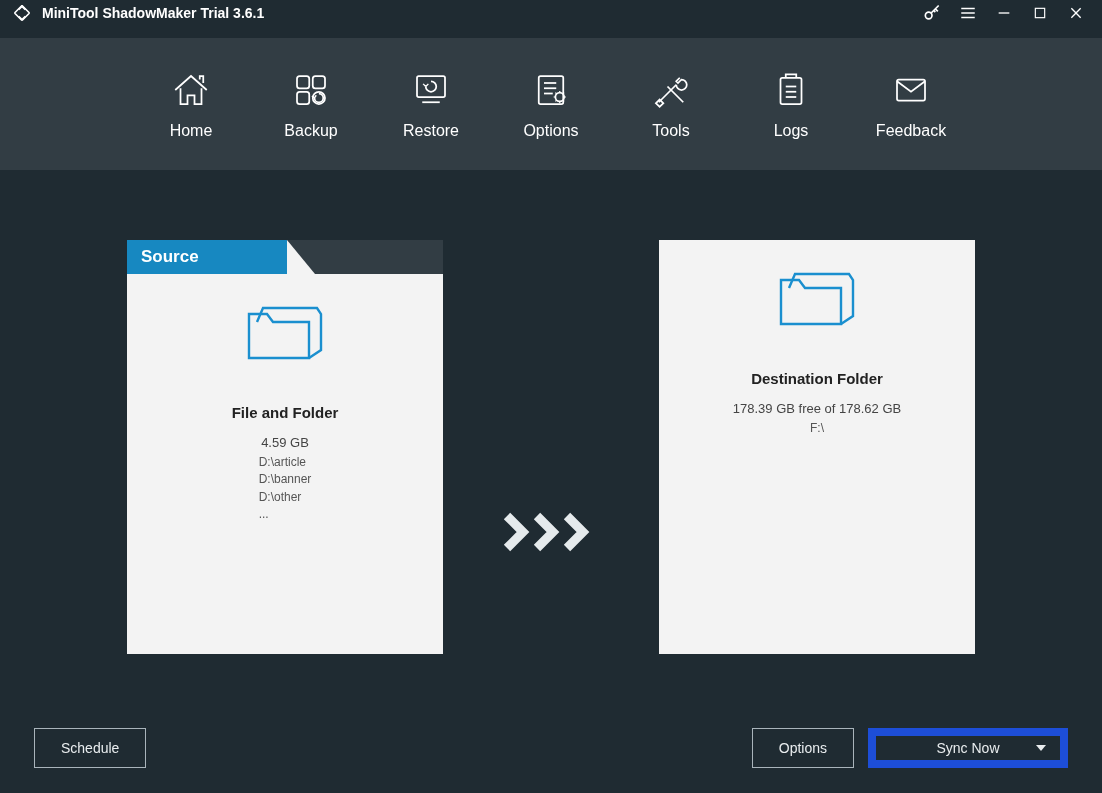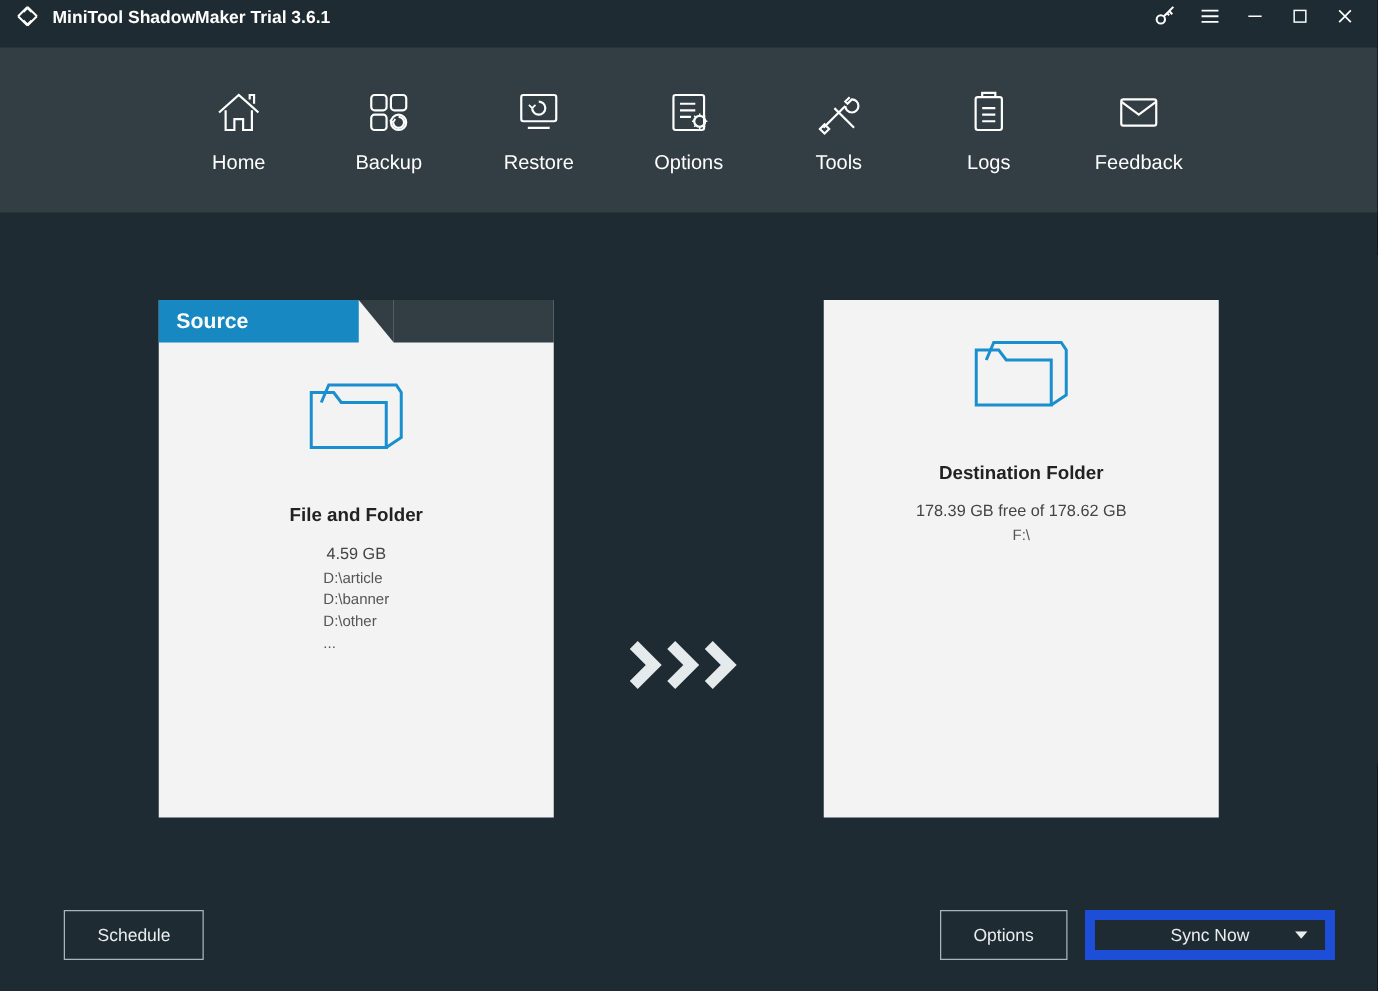--- a/index.html
+++ b/index.html
@@ -25,21 +25,21 @@
   .hdr-blue { background:#1788c1; color:#fff; font-size:17px; font-weight:600; display:flex; align-items:center; padding-left:14px; width:160px; position:relative; }
   .hdr-tail { width:0; height:0; border-top:34px solid #323d44; border-left:28px solid transparent; }
   .hdr-dark { background:#323d44; flex:1; }
   .panel-body { flex:1; display:flex; flex-direction:column; align-items:center; padding-top:26px; color:#222; text-align:left; }
   .folder-icon { margin-bottom:38px; }
   .panel-title { font-size:15px; font-weight:700; margin-bottom:14px; }
   .panel-sub { font-size:13px; color:#444; margin-bottom:4px; }
   .panel-list { font-size:12px; color:#555; line-height:1.45; }
   .chevrons { align-self:center; margin-top:170px; }
   
-  .footer { height:90px; display:flex; align-items:center; padding:0 34px;margin-left:17px; }
+  .footer { height:90px; display:flex; align-items:center; padding:0 34px; }
   .btn { height:40px; padding:0 26px; border:1px solid #a9b4bb; color:#e9edef; font-size:14px; display:flex; align-items:center; justify-content:center; background:transparent; cursor:pointer; }
   .footer-spacer { flex:1; }
   .btn.sync { width:200px; border:8px solid #1d4ed8; position:relative; justify-content:center; }
   .btn.sync .caret { position:absolute; right:14px; top:50%; transform:translateY(-50%); }
   .btn.options { margin-right:14px; }
   svg { display:block; }
 </style>
 </head>
 <body>
 

